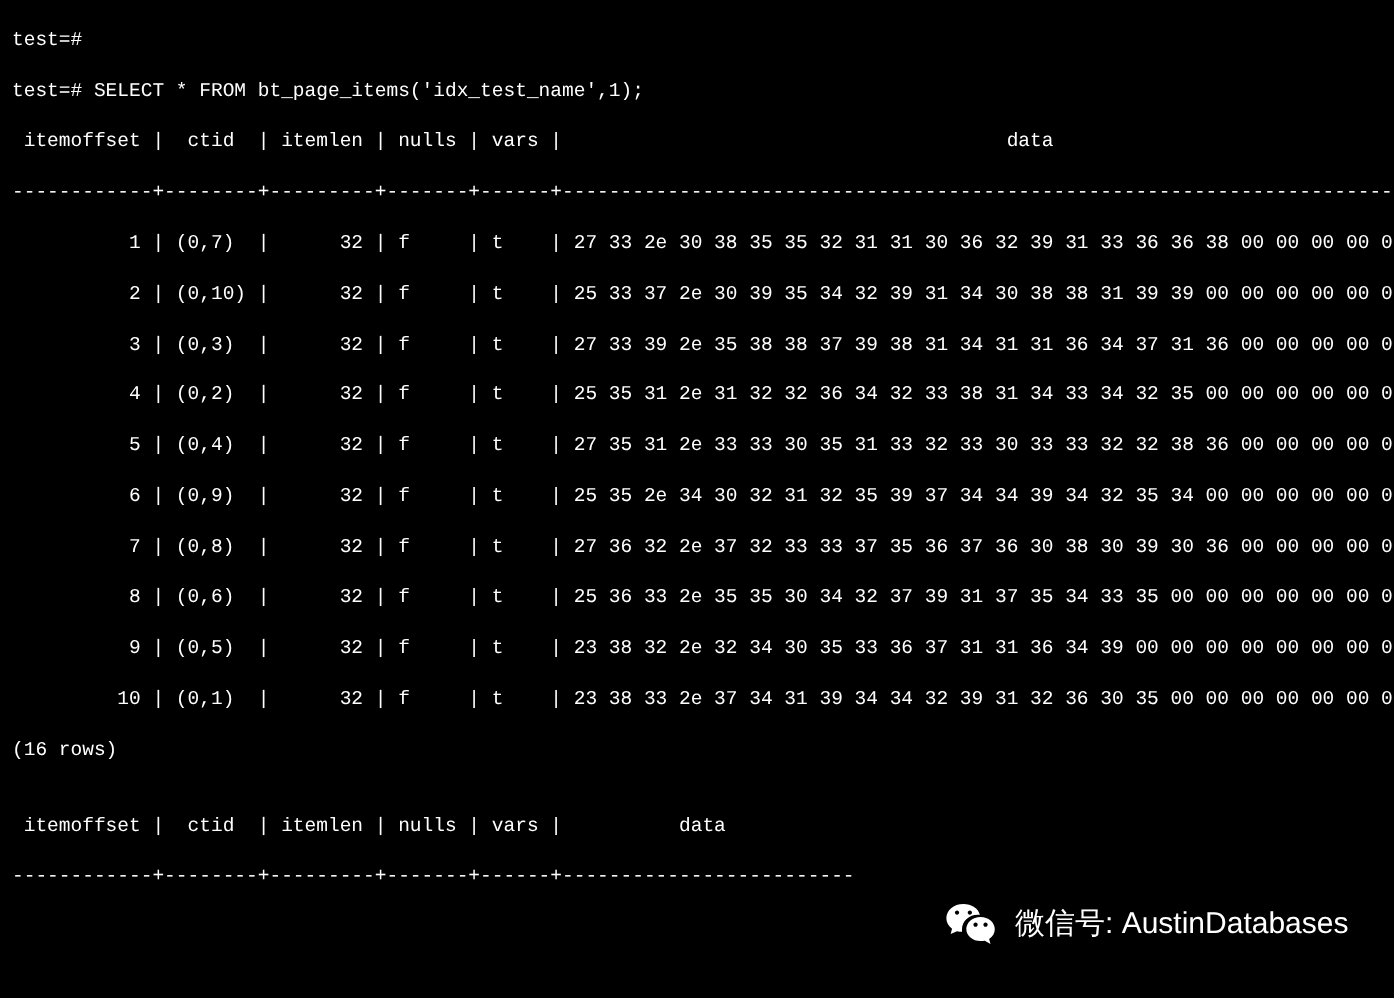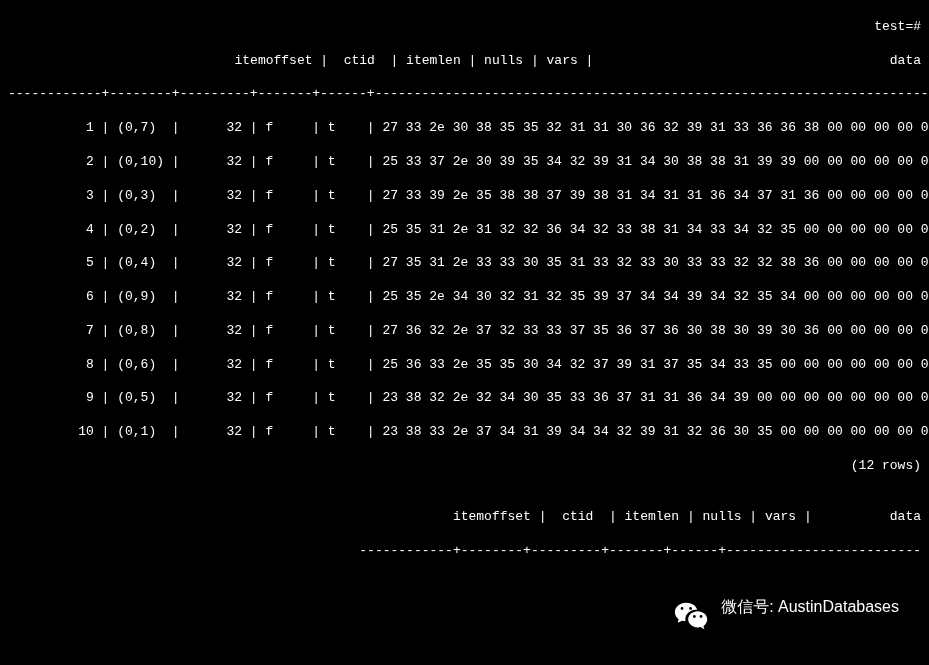--- a/index.html
+++ b/index.html
@@ -17,31 +17,31 @@
       height: 665px;
       overflow: hidden;
       position: relative;
       padding: 2px 8px;
     }
     .terminal {
       white-space: pre;
     }
     .prompt-line {
       display: block;
-      text-align: right;
     }
     .watermark {
       position: absolute;
       bottom: 30px;
       right: 30px;
       display: flex;
+      align-items: center;
       gap: 10px;
       color: #fff;
       font-family: Arial, sans-serif;
-      font-size: 16px;
+      font-size: 20px;
     }
     .wechat-icon {
       width: 38px;
       height: 38px;
       display: flex;
       align-items: center;
       justify-content: center;
     }
     .wechat-icon svg {
       width: 38px;
@@ -49,33 +49,34 @@
     }
     .watermark-text {
       font-weight: normal;
     }
   </style>
 </head>
 <body>
 
 <div class="terminal">
 <span class="prompt-line">test=#</span>
+<span class="prompt-line">test=# SELECT * FROM bt_page_items('idx_test_name',1);</span>
 <span class="prompt-line"> itemoffset |  ctid  | itemlen | nulls | vars |                                      data</span>
 <span class="prompt-line">------------+--------+---------+-------+------+----------------------------------------------------------------------------------</span>
 <span class="prompt-line">          1 | (0,7)  |      32 | f     | t    | 27 33 2e 30 38 35 35 32 31 31 30 36 32 39 31 33 36 36 38 00 00 00 00 00 00 00 00</span>
 <span class="prompt-line">          2 | (0,10) |      32 | f     | t    | 25 33 37 2e 30 39 35 34 32 39 31 34 30 38 38 31 39 39 00 00 00 00 00 00 00 00 00</span>
 <span class="prompt-line">          3 | (0,3)  |      32 | f     | t    | 27 33 39 2e 35 38 38 37 39 38 31 34 31 31 36 34 37 31 36 00 00 00 00 00 00 00 00</span>
 <span class="prompt-line">          4 | (0,2)  |      32 | f     | t    | 25 35 31 2e 31 32 32 36 34 32 33 38 31 34 33 34 32 35 00 00 00 00 00 00 00 00 00</span>
 <span class="prompt-line">          5 | (0,4)  |      32 | f     | t    | 27 35 31 2e 33 33 30 35 31 33 32 33 30 33 33 32 32 38 36 00 00 00 00 00 00 00 00</span>
 <span class="prompt-line">          6 | (0,9)  |      32 | f     | t    | 25 35 2e 34 30 32 31 32 35 39 37 34 34 39 34 32 35 34 00 00 00 00 00 00 00 00 00</span>
 <span class="prompt-line">          7 | (0,8)  |      32 | f     | t    | 27 36 32 2e 37 32 33 33 37 35 36 37 36 30 38 30 39 30 36 00 00 00 00 00 00 00 00</span>
 <span class="prompt-line">          8 | (0,6)  |      32 | f     | t    | 25 36 33 2e 35 35 30 34 32 37 39 31 37 35 34 33 35 00 00 00 00 00 00 00 00 00 00</span>
 <span class="prompt-line">          9 | (0,5)  |      32 | f     | t    | 23 38 32 2e 32 34 30 35 33 36 37 31 31 36 34 39 00 00 00 00 00 00 00 00 00 00 00</span>
 <span class="prompt-line">         10 | (0,1)  |      32 | f     | t    | 23 38 33 2e 37 34 31 39 34 34 32 39 31 32 36 30 35 00 00 00 00 00 00 00 00 00 00</span>
-<span class="prompt-line">(12 rows)</span>
+<span class="prompt-line">(16 rows)</span>
 <span class="prompt-line"></span>
 <span class="prompt-line"> itemoffset |  ctid  | itemlen | nulls | vars |          data</span>
 <span class="prompt-line">------------+--------+---------+-------+------+-------------------------</span>
 
 
 
 
 
 
 

